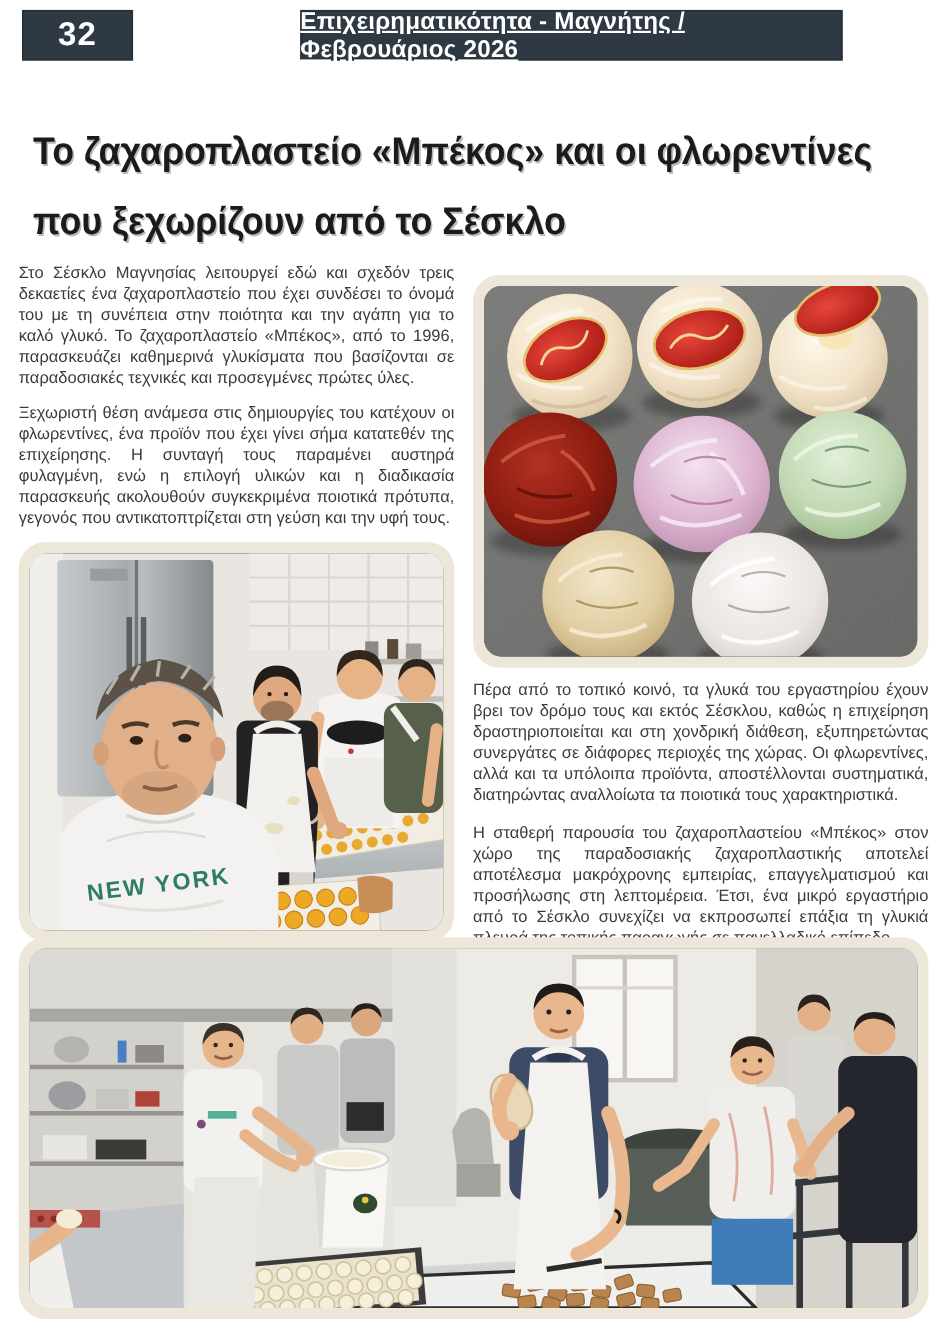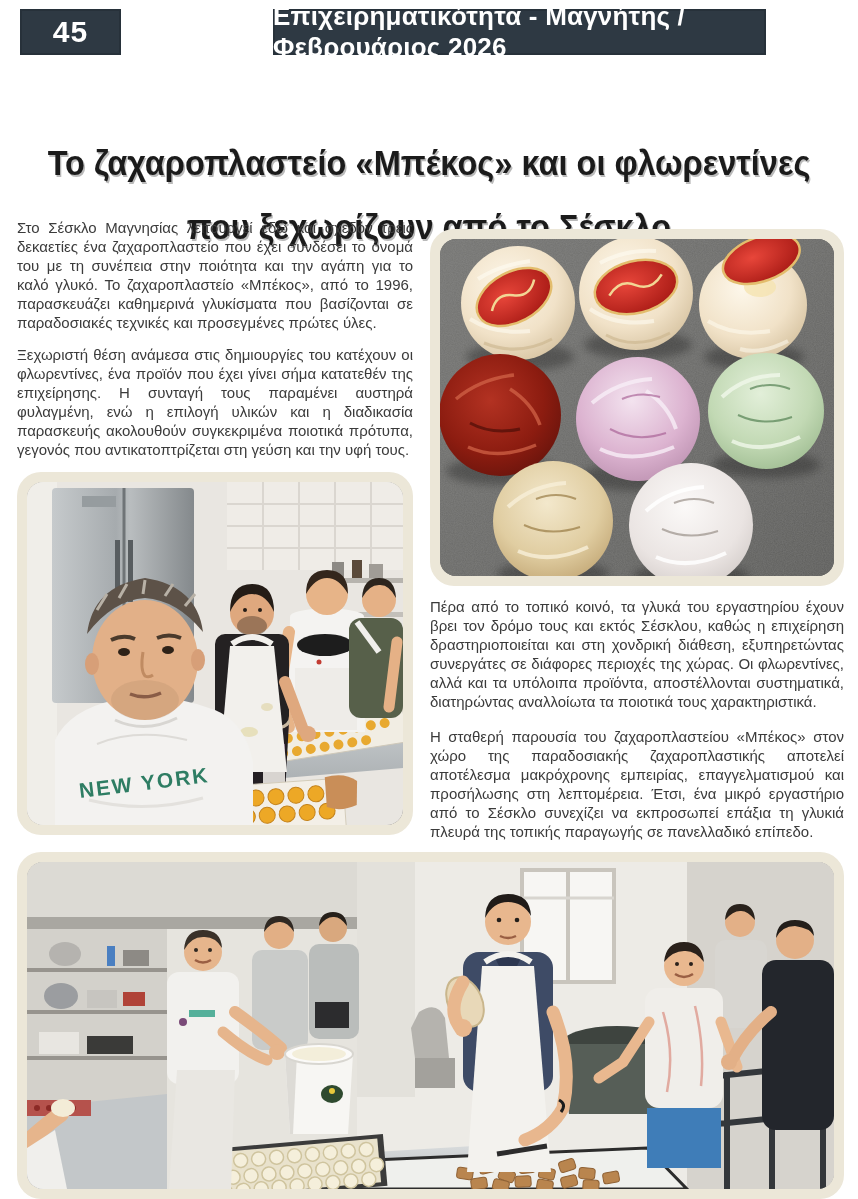--- a/index.html
+++ b/index.html
@@ -3,47 +3,47 @@
 <meta charset="utf-8">
 <style>
   html,body{margin:0;padding:0;background:#ffffff;}
   .page{position:relative;width:858px;height:1199px;background:#ffffff;overflow:hidden;
         font-family:"Liberation Sans",sans-serif;color:#3a3a3a;}
   
   .hdr-box{position:absolute;top:9px;height:46px;background:#2e3943;color:#fff;
            display:flex;align-items:center;justify-content:center;font-weight:bold;
            box-shadow:inset 0 0 0 2px #27313a;}
   .hdr-num{left:20px;width:101px;font-size:30px;letter-spacing:1px;}
-  .hdr-title{left:273px;width:493px;font-size:26px;letter-spacing:0.2px;}
+  .hdr-title{left:273px;width:493px;font-size:22px;letter-spacing:0.2px;text-decoration:underline;}
   
-  .headline{position:absolute;left:0;right:0;top:108px;text-align:center;color:#1b1b1b;
+  .headline{position:absolute;left:0;right:0;top:83px;text-align:left;color:#1b1b1b;
             font-weight:bold;font-size:35px;line-height:64px;
             text-shadow:1.5px 1.5px 0 rgba(130,130,130,.55);}
   .headline .hl-line{display:block;transform:scaleX(.93);transform-origin:50% 50%;}
   
-  .col{position:absolute;font-size:15px;line-height:19px;text-align:justify;color:#3b3b3b;}
+  .col{position:absolute;font-size:15px;line-height:19px;text-align:justify;color:#3b3b3b;margin-top:21px;}
   .col p{margin:0 0 13px 0;}
   .col-left{left:17px;top:218px;width:396px;}
   .col-right{left:430px;top:229px;width:414px;}
   
   .photo-frame{background:#ece7d8;border-radius:24px;padding:10px;box-sizing:border-box;margin:0;}
   .photo-inner{border-radius:16px;overflow:hidden;display:block;line-height:0;background:#6f6f6d;}
   .fig-kitchen{width:396px;height:363px;margin-top:1px;}
   .fig-floren{width:414px;height:357px;margin-bottom:11px;}
   .fig-bottom{position:absolute;left:17px;top:852px;width:827px;height:347px;}
   .photo-inner svg{display:block;width:100%;height:100%;}
   .col-right p.p3{margin-bottom:16px;}
 </style>
 </head>
 <body>
 
 <div class="page">
 
   <div class="hdr-box hdr-num">
-    <span>45</span>
+    <span>32</span>
   </div>
   <div class="hdr-box hdr-title">
     <span>Επιχειρηματικότητα - Μαγνήτης / Φεβρουάριος 2026</span>
   </div>
 
   <h1 class="headline">
     <span class="hl-line">Το ζαχαροπλαστείο «Μπέκος» και οι φλωρεντίνες</span>
     <span class="hl-line">που ξεχωρίζουν από το Σέσκλο</span>
   </h1>
 

